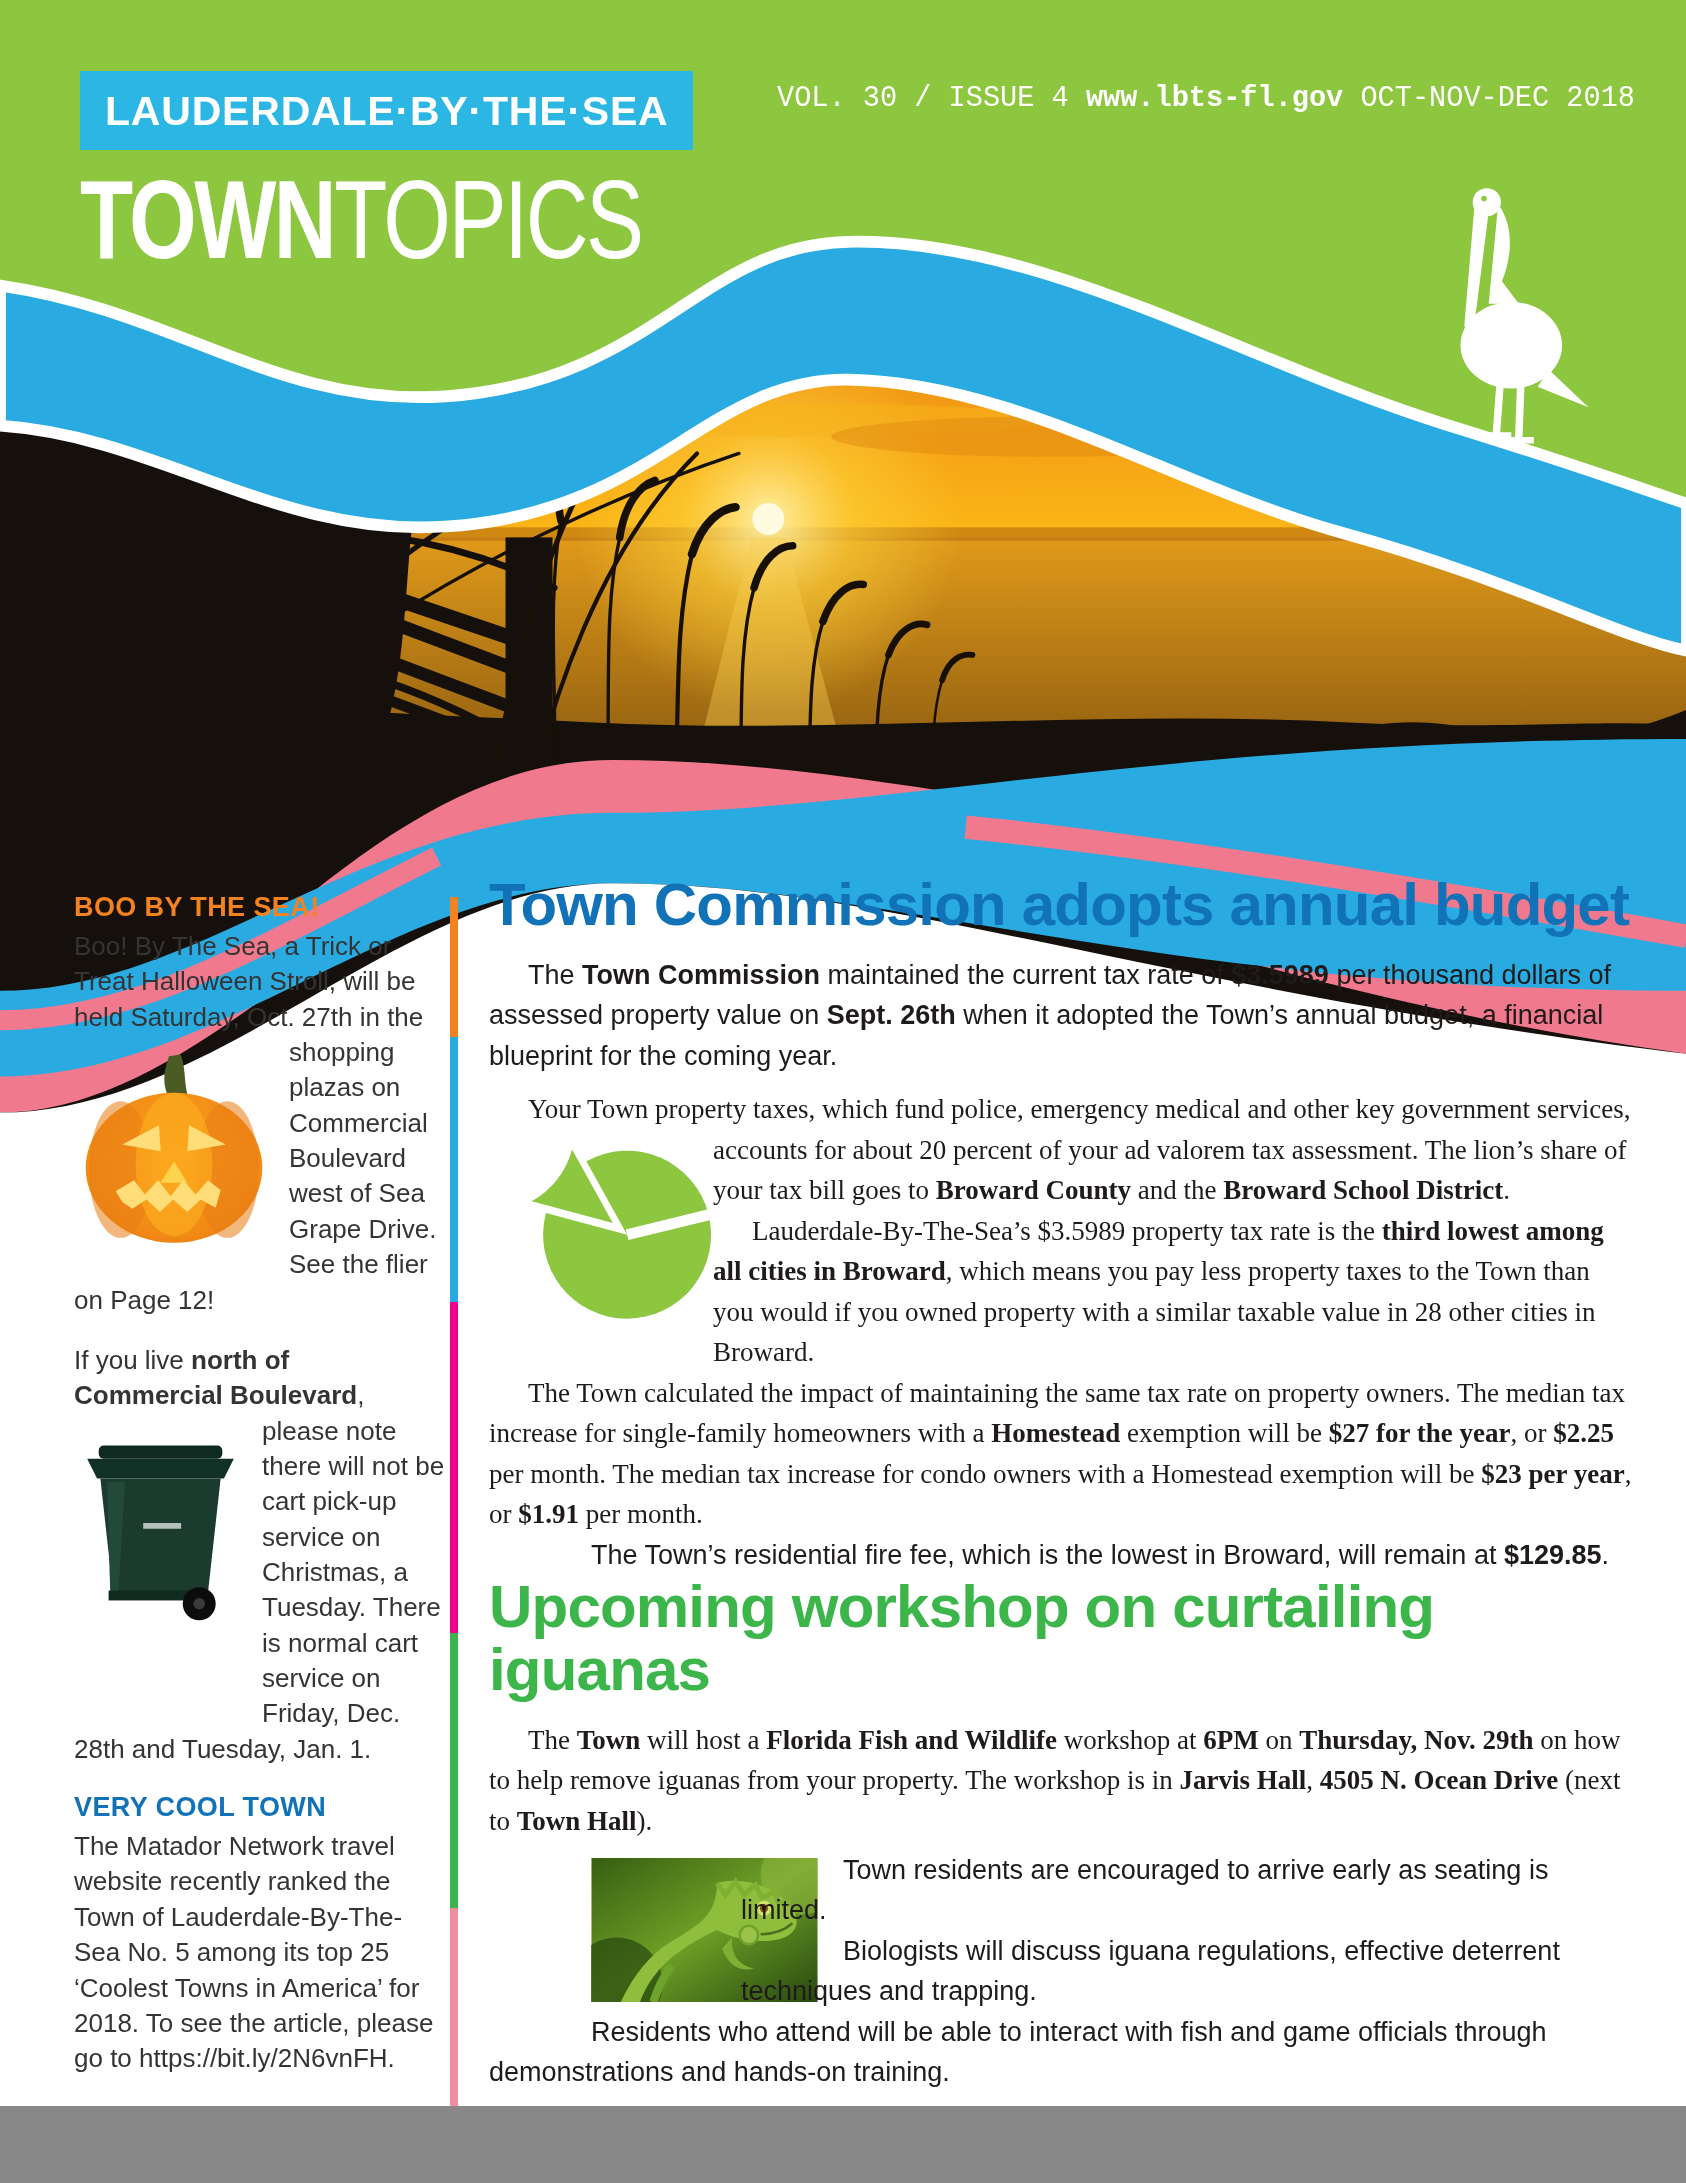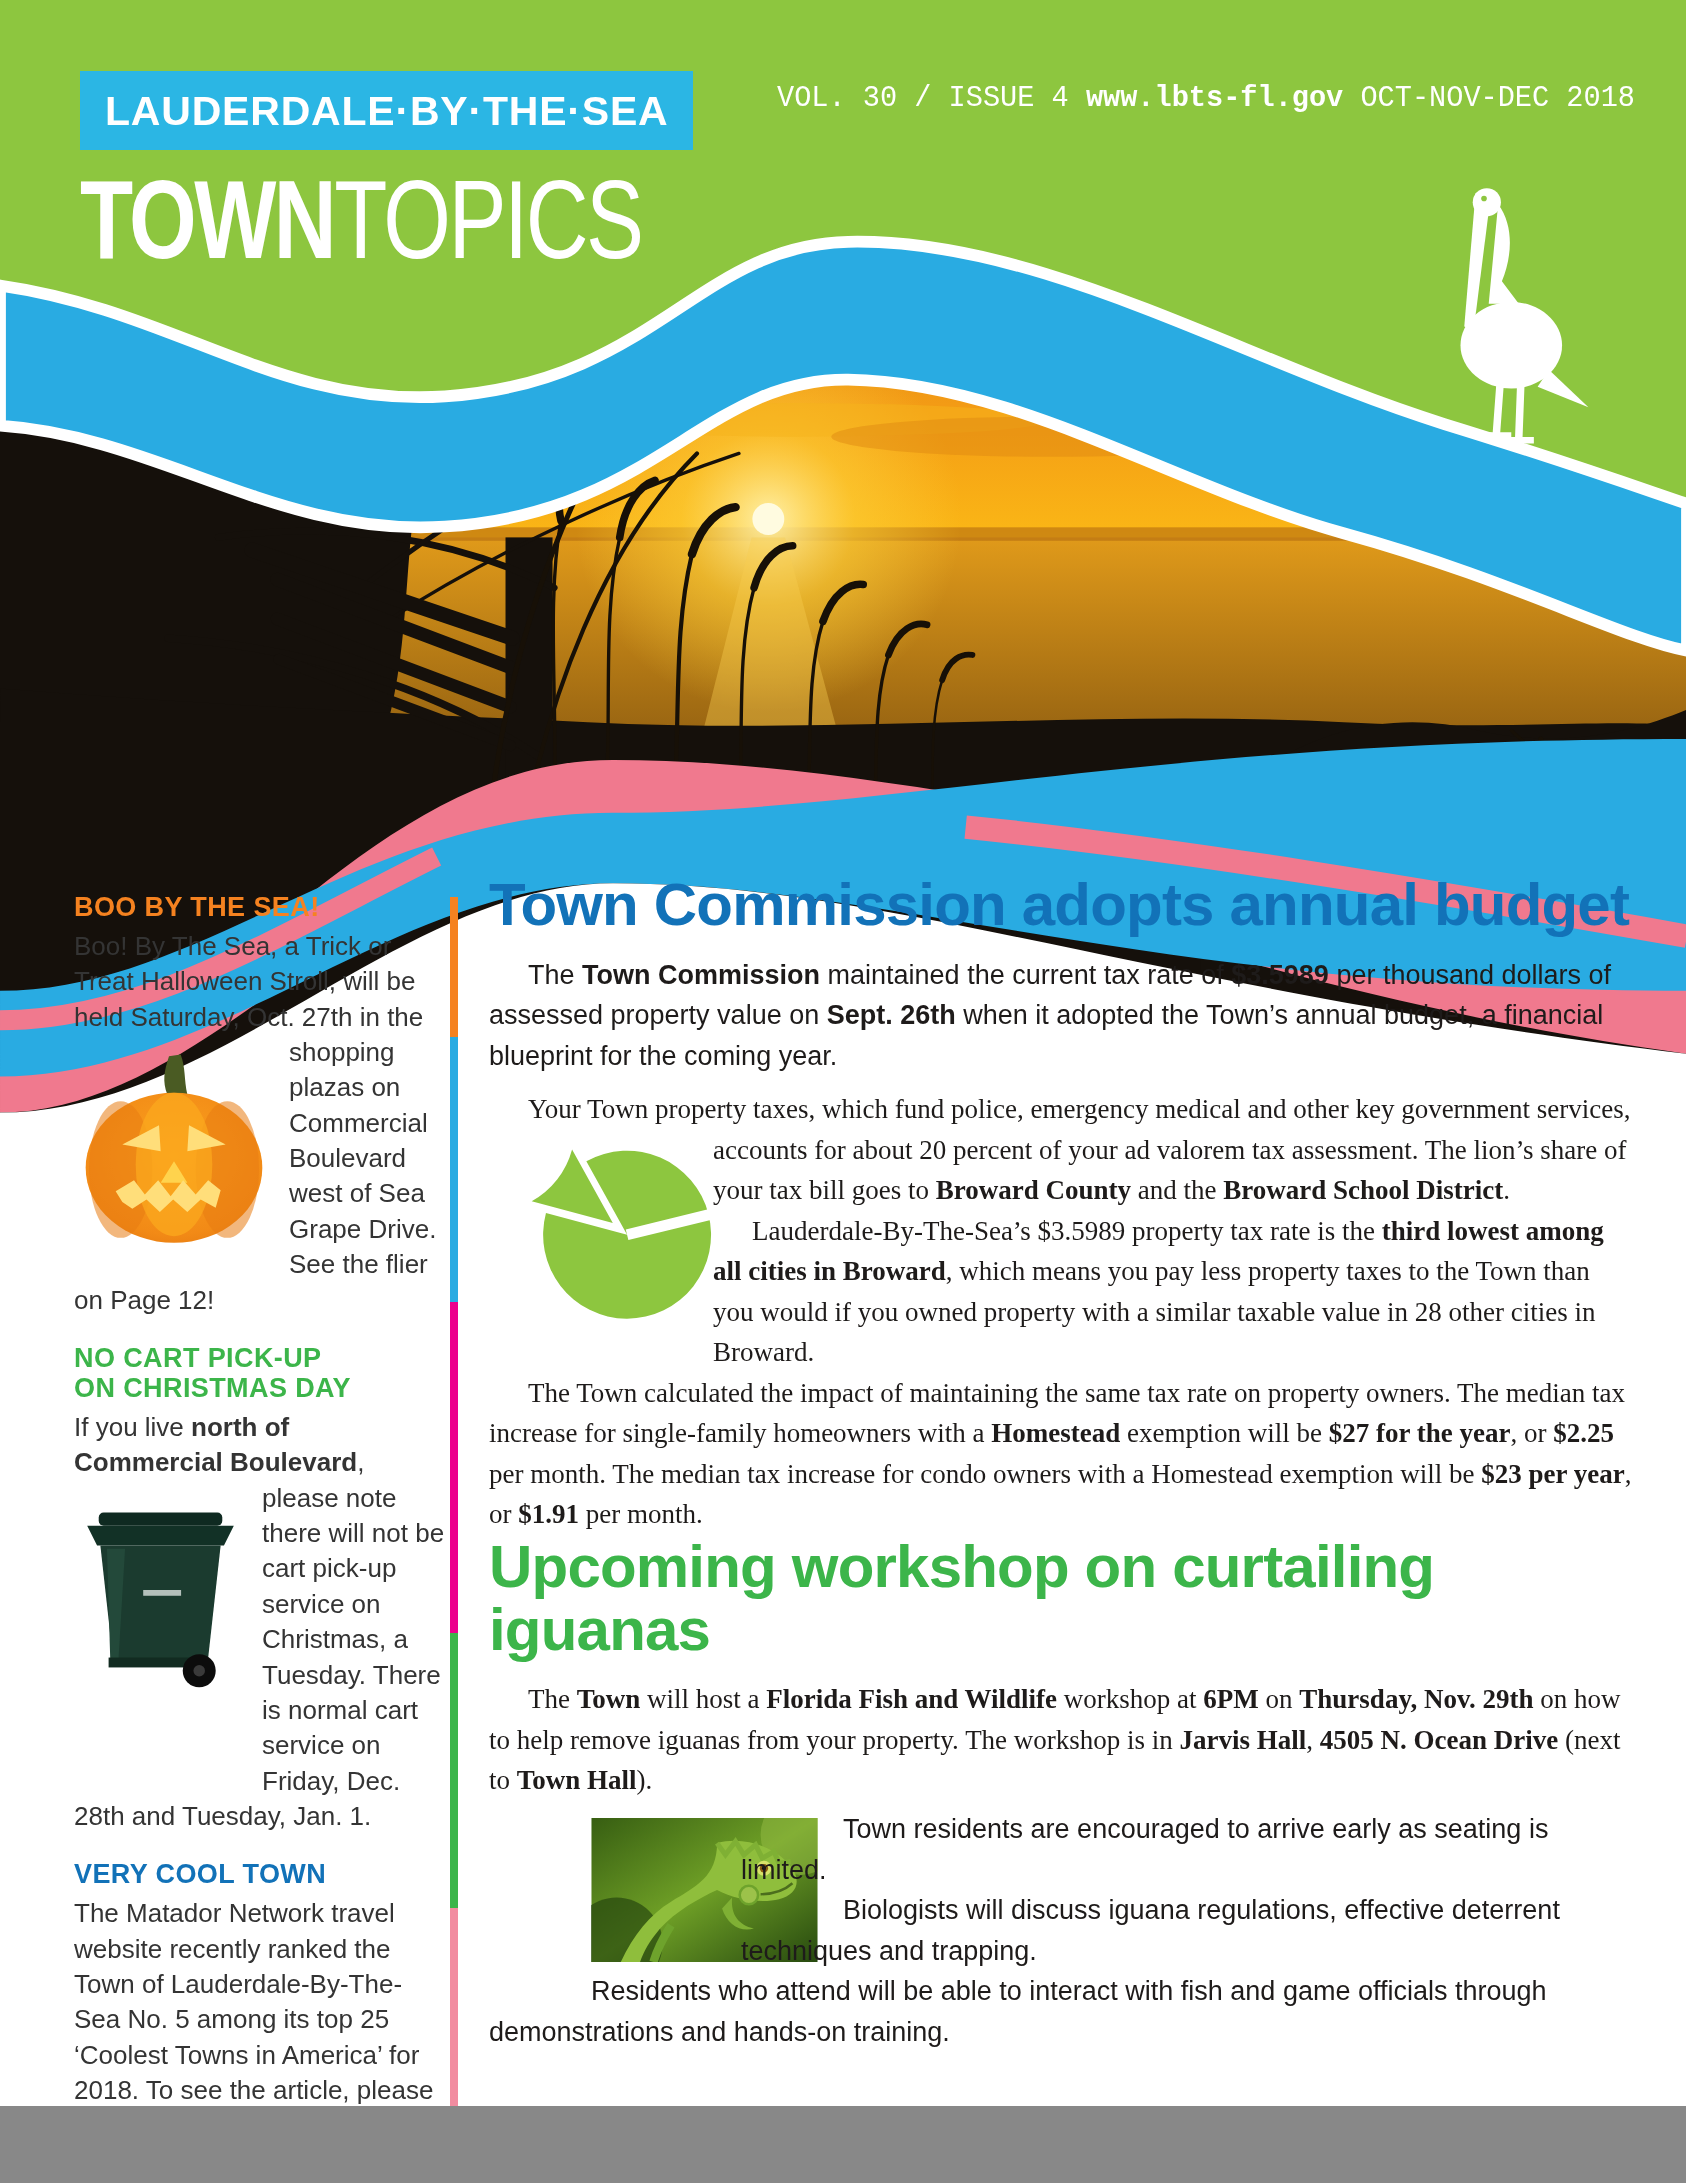--- a/index.html
+++ b/index.html
@@ -201,22 +201,20 @@
         <ellipse cx="184" cy="150" rx="38" ry="82" fill="#E87C12" opacity=".55"></ellipse>
         <ellipse cx="120" cy="144" rx="46" ry="86" fill="#FBA81E" opacity=".75"></ellipse>
         <polygon points="58,120 102,97 104,128" fill="#FFDE7A"></polygon>
         <polygon points="182,120 138,97 136,128" fill="#FFDE7A"></polygon>
         <polygon points="120,140 104,166 136,166" fill="#FFD34D"></polygon>
         <polygon points="50,176 72,163 85,180 101,163 116,182 131,163 146,180 161,163 176,175 170,196 152,186 136,201 119,186 103,201 87,186 70,197 58,189" fill="#FFDE7A"></polygon>
       </svg></span><span>Oct. 27th in the shopping plazas on Commercial Boulevard west of Sea Grape Drive. See the flier on Page 12!</span></p>
     </section>
 
     <section>
-      <h2 class="h-green">NO CART PICK-UP
-ON CHRISTMAS DAY</h2>
       <p><span><span>If you live </span><b>north of Commercial Boulevard</b><span>, </span></span><span class="fl fl-cart"><svg viewBox="0 0 210 240" width="173" height="202">
         <rect x="30" y="26" width="150" height="16" rx="6" fill="#0F2A21"></rect>
         <polygon points="16,42 194,42 182,66 28,66" fill="#123126"></polygon>
         <polygon points="32,66 178,66 162,210 48,210" fill="#1B3B2F"></polygon>
         <polygon points="40,70 62,70 54,205 44,205" fill="#23493A"></polygon>
         <rect x="84" y="120" width="46" height="7" fill="#CFD8D4" opacity=".85"></rect>
         <rect x="42" y="202" width="118" height="12" fill="#122B21"></rect>
         <circle cx="152" cy="218" r="20" fill="#0C0C0C"></circle>
         <circle cx="152" cy="218" r="7" fill="#3A3A3A"></circle>
       </svg></span><span>please note there will not be cart pick-up service on Christmas, a Tuesday. There is normal cart service on Friday, Dec. 28th and Tuesday, Jan. 1.</span></p>
@@ -235,20 +233,21 @@
     <p class="lead"><span>The </span><b>Town Commission</b><span> maintained the current tax rate of </span><b>$3.5989</b><span> per thousand dollars of assessed property value on </span><b>Sept. 26th</b><span> when it adopted the Town’s annual budget, a financial blueprint for the coming year.</span></p>
 
     <p class="ind"><span><span>Your Town property taxes, which fund police, emergency medical and other key government services, accounts for about 20 percent of your ad valorem tax </span></span><span class="fl fl-pie"><svg viewBox="0 0 237 227" width="199" height="191">
         <path d="M 118,115 L 21.4,89.1 A 100 100 0 1 0 69.5,27.5 Z" fill="var(--green)"></path>
         <line x1="118" y1="115" x2="216" y2="91" stroke="#fff" stroke-width="13"></line>
         <path d="M 101,101 L 4.4,75.1 A 100 100 0 0 0 52.5,13.5 Z" fill="var(--green)"></path>
       </svg></span><span><span>assessment. The lion’s share of your tax bill goes to </span><b>Broward County</b><span> and the </span><b>Broward School District</b><span>.</span></span></p>
 
     <p class="ind"><span>Lauderdale-By-The-Sea’s $3.5989 property tax rate is the </span><b>third lowest among all cities in Broward</b><span>, which means you pay less property taxes to the Town than you would if you owned property with a similar taxable value in 28 other cities in Broward.</span></p>
     <p class="ind"><span>The Town calculated the impact of maintaining the same tax rate on property owners. The median tax increase for single-family homeowners with a </span><b>Homestead</b><span> exemption will be </span><b>$27 for the year</b><span>, or </span><b>$2.25</b><span> per month. The median tax increase for condo owners with a Homestead exemption will be </span><b>$23 per year</b><span>, or </span><b>$1.91</b><span> per month.</span></p>
+    <p class="ind2"><span>The Town’s residential fire fee, which is the lowest in Broward, will remain at </span><b>$129.85</b><span>.</span></p>
 
     <h1 class="iguana">Upcoming workshop on curtailing iguanas</h1>
 
     <p class="lead-ig ind"><span>The </span><b>Town</b><span> will host a </span><b>Florida Fish and Wildlife</b><span> workshop at </span><b>6PM</b><span> on </span><b>Thursday, Nov. 29th</b><span> on how to help remove iguanas from your property. The workshop is in </span><b>Jarvis Hall</b><span>, </span><b>4505 N. Ocean Drive</b><span> (next to </span><b>Town Hall</b><span>).</span></p>
 
     <p class="ind2"><span class="fl fl-iguana"><svg viewBox="0 0 270 172" width="227" height="144">
         <rect width="270" height="172" fill="url(#igBg)"></rect>
         <circle cx="30" cy="150" r="55" fill="#1D3A0B" opacity=".6"></circle>
         <circle cx="250" cy="20" r="48" fill="#9CC24A" opacity=".45"></circle>
         <path d="M 35,172 C 50,140 70,115 95,100 C 125,82 150,70 150,30 C 185,20 228,38 242,64 C 250,80 242,92 224,97 C 204,102 172,98 150,86 C 128,96 100,112 82,132 C 70,146 62,160 58,172 Z" fill="#8FBE3C"></path>

